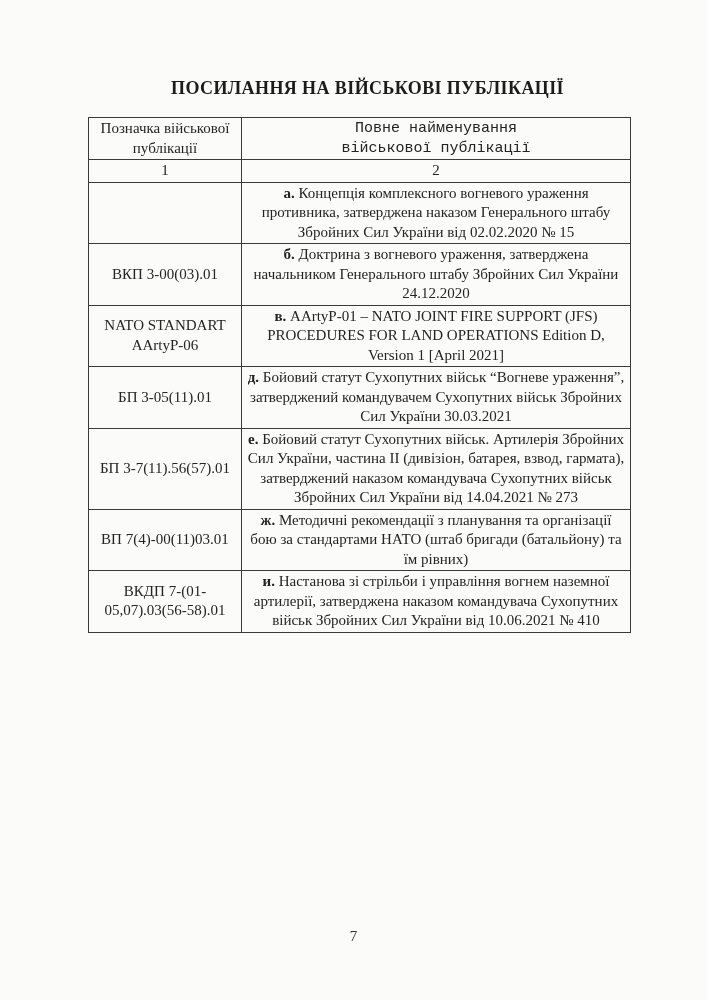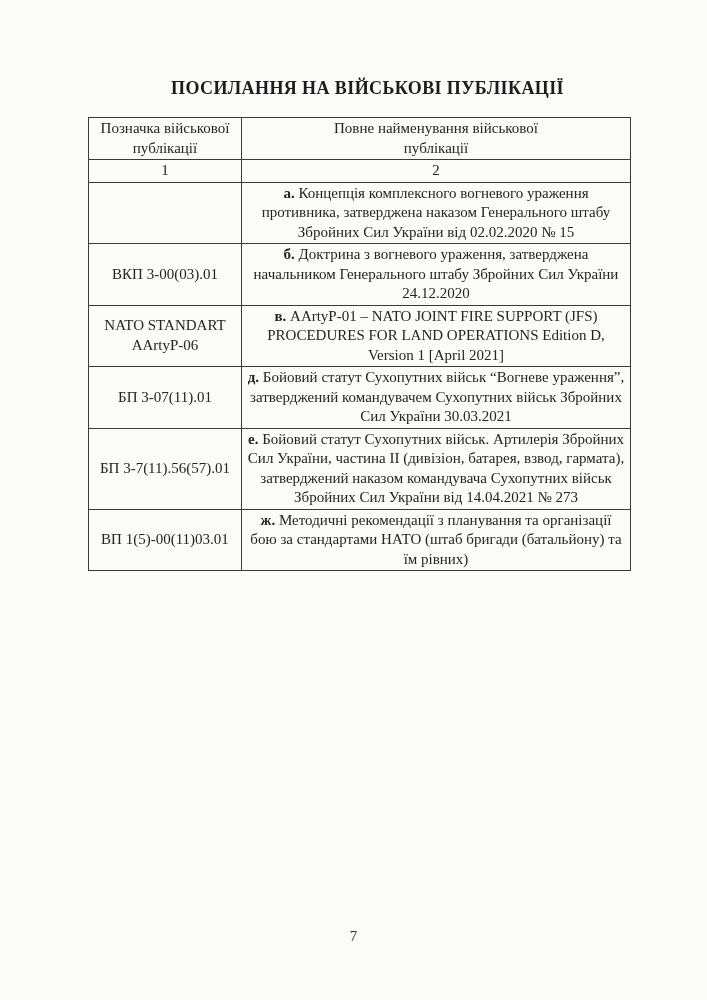--- a/index.html
+++ b/index.html
@@ -50,20 +50,21 @@
   .col-code { width: 153px; }
   .col-desc { width: 389px; }
   .hdr-cell {
     text-align: center;
     padding-top: 3px;
     padding-bottom: 3px;
   }
   .hdr-narrow {
     display: inline-block;
     max-width: 235px;
+    font-family: Liberation Mono, monospace;
   }
   .num-cell {
     text-align: center;
     padding-top: 0;
     padding-bottom: 0;
   }
   .code-cell {
     text-align: center;
   }
   .desc-cell {
@@ -121,32 +122,36 @@
     <td class="desc-cell"><span class="letter">б.</span> <span>Доктрина з вогневого ураження, затверджена начальником Генерального штабу Збройних Сил України 24.12.2020</span></td>
   </tr>
 
   <tr>
     <td class="code-cell">NATO STANDART AArtyP-06</td>
     <td class="desc-cell"><span class="letter">в.</span> <span>AArtyP-01 – NATO JOINT FIRE SUPPORT (JFS) PROCEDURES FOR LAND OPERATIONS Edition D, Version 1 [April 2021]</span></td>
   </tr>
 
 
   <tr>
-    <td class="code-cell">БП 3-07(11).01</td>
+    <td class="code-cell">БП 3-05(11).01</td>
     <td class="desc-cell"><span class="letter">д.</span> <span>Бойовий статут Сухопутних військ “Вогневе ураження”, затверджений командувачем Сухопутних військ Збройних Сил України 30.03.2021</span></td>
   </tr>
 
   <tr>
     <td class="code-cell">БП 3-7(11).56(57).01</td>
     <td class="desc-cell"><span class="letter">е.</span> <span>Бойовий статут Сухопутних військ. Артилерія Збройних Сил України, частина II (дивізіон, батарея, взвод, гармата), затверджений наказом командувача Сухопутних військ Збройних Сил України від 14.04.2021 № 273</span></td>
   </tr>
 
   <tr>
-    <td class="code-cell">ВП 1(5)-00(11)03.01</td>
+    <td class="code-cell">ВП 7(4)-00(11)03.01</td>
     <td class="desc-cell"><span class="letter">ж.</span> <span>Методичні рекомендації з планування та організації бою за стандартами НАТО (штаб бригади (батальйону) та їм рівних)</span></td>
   </tr>
 
+  <tr>
+    <td class="code-cell">ВКДП 7-(01-05,07).03(56-58).01</td>
+    <td class="desc-cell"><span class="letter">и.</span> <span>Настанова зі стрільби і управління вогнем наземної артилерії, затверджена наказом командувача Сухопутних військ Збройних Сил України від 10.06.2021 № 410</span></td>
+  </tr>
 </tbody>
   </table>
 
   <div class="page-number">7</div>
 
 </div>
 
 </body></html>

